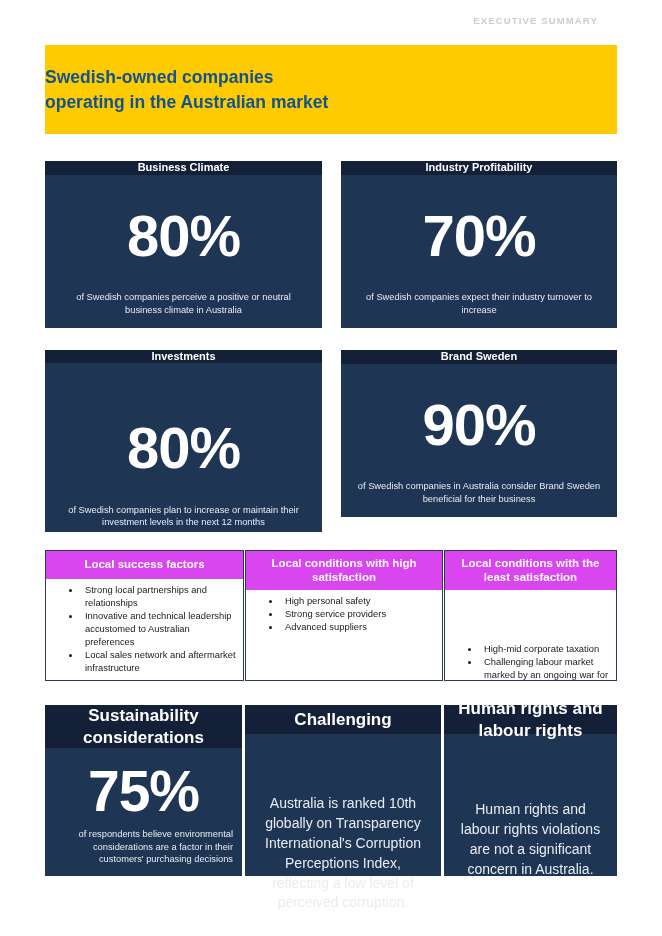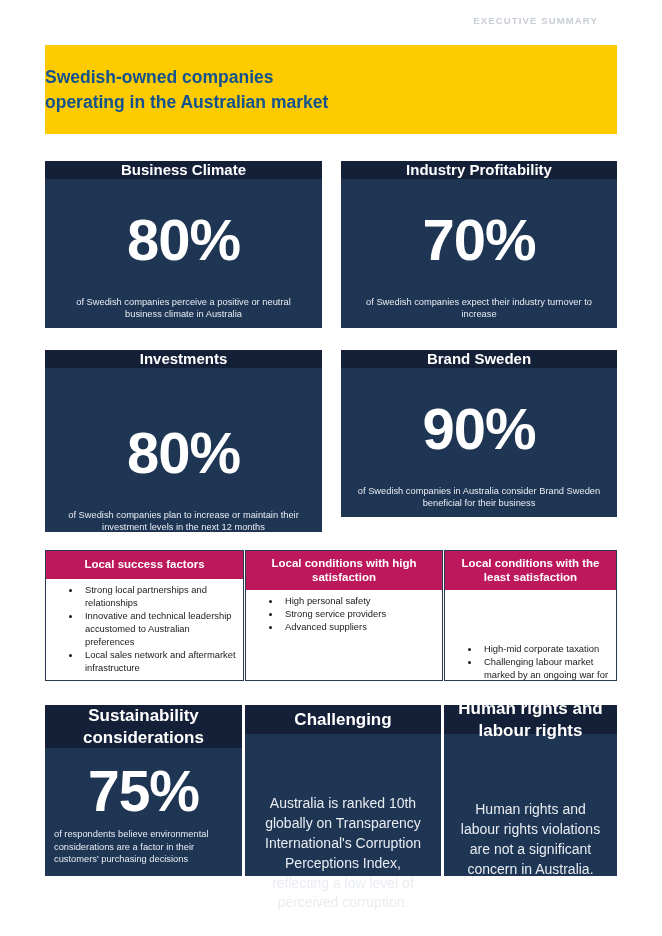--- a/index.html
+++ b/index.html
@@ -73,21 +73,21 @@
     display: flex;
     flex-direction: column;
   }
   .card-head {
     background: #141f38;
     height: 30px;
     display: flex;
     align-items: center;
     justify-content: center;
     color: #ffffff;
-    font-size: 15px;
+    font-size: 11px;
     font-weight: bold;
     text-align: center;
     line-height: 1.2;
     padding: 0 8px;
     box-sizing: border-box;
   }
   .card-body {
     flex: 1;
     display: flex;
     flex-direction: column;
@@ -137,21 +137,21 @@
     flex-direction: column;
     background: #ffffff;
     border: 1px solid #2b3a52;
     box-sizing: border-box;
   }
   .col3:nth-child(1) { width: 199px; }
   .col3:nth-child(2) { width: 198px; margin-left: 1px; }
   .col3:nth-child(3) { width: 173px; margin-left: 1px; gap: 48px; }
 
   .col3-head {
-    background: #be185d;
+    background: #d946ef;
     color: #ffffff;
     font-size: 11.5px;
     font-weight: bold;
     text-align: center;
     line-height: 1.22;
     padding: 5px 6px 6px 6px;
     min-height: 28px;
     display: flex;
     align-items: center;
     justify-content: center;
@@ -222,21 +222,21 @@
     font-weight: bold;
     color: #ffffff;
     line-height: 1.05;
     letter-spacing: -1px;
     margin-top: 6px;
   }
   .panel-sub {
     margin-top: 6px;
     font-size: 9.3px;
     color: #e9ecf1;
-    text-align: left;
+    text-align: right;
     line-height: 1.36;
   }
   .panel-note {
     font-size: 14px;
     color: #e9ecf1;
     text-align: center;
     line-height: 1.42;
     margin: auto 0;
     padding: 0 4px;
   }

